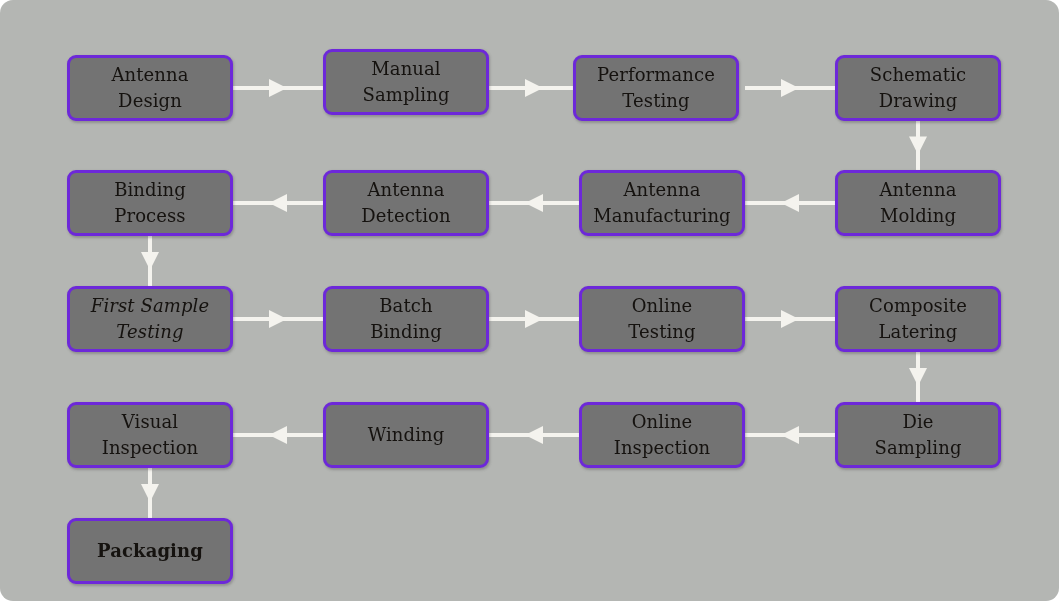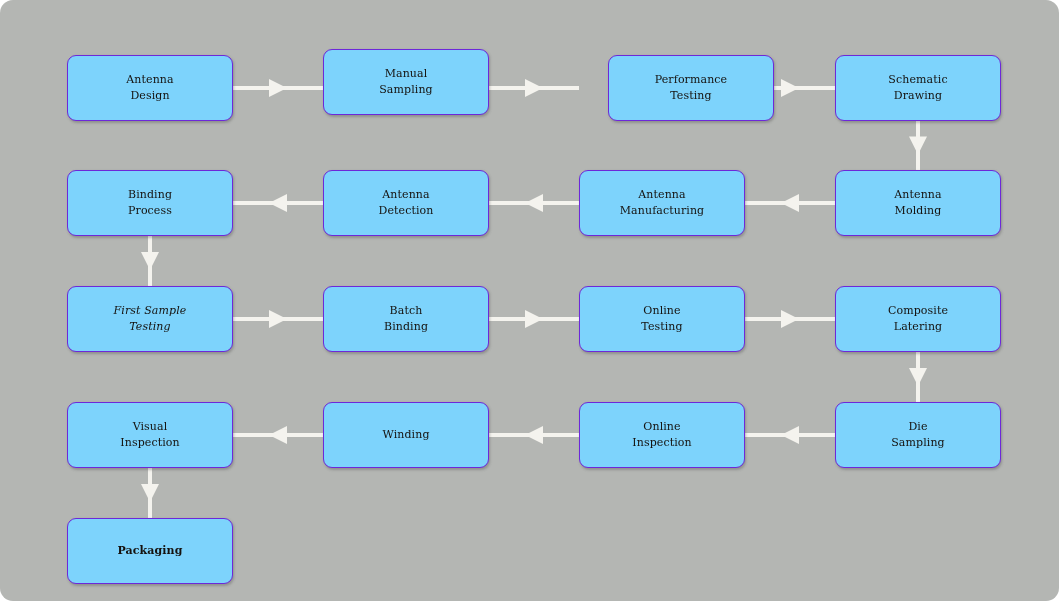--- a/index.html
+++ b/index.html
@@ -12,29 +12,29 @@
     width: 1059px;
     height: 601px;
     background: #b4b6b3;
     border-radius: 13px;
     overflow: hidden;
     font-family: "DejaVu Serif", "Liberation Serif", serif;
   }
   .node {
     position: absolute;
     box-sizing: border-box;
-    background: #7dd3fc;
-    border: 1px solid #6d28d9;
+    background: #737373;
+    border: 3px solid #6d28d9;
     border-radius: 9px;
     display: flex;
     align-items: center;
     justify-content: center;
     text-align: center;
     color: #15120f;
-    font-size: 11px;
+    font-size: 18px;
     line-height: 1.45;
     letter-spacing: 0.1px;
     box-shadow: 1px 1.5px 2.5px rgba(60,60,60,0.30);
     padding: 0 6px;
   }
   .node-label { display: block; white-space: pre-line; }
   .edge { position: absolute; }
   .edge svg { display: block; overflow: visible; }
 </style>
 </head>
@@ -141,21 +141,21 @@
     </div>
   <div id="node-layer">
       <div class="node" style="left: 67px; top: 55px; width: 166px; height: 66px;">
         <span class="node-label">Antenna
 Design</span>
       </div>
       <div class="node" style="left: 323px; top: 49px; width: 166px; height: 66px;">
         <span class="node-label">Manual
 Sampling</span>
       </div>
-      <div class="node" style="left: 608px; top: 55px; width: 166px; height: 66px;">
+      <div class="node" style="left: 573px; top: 55px; width: 166px; height: 66px;">
         <span class="node-label">Performance
 Testing</span>
       </div>
       <div class="node" style="left: 835px; top: 55px; width: 166px; height: 66px;">
         <span class="node-label">Schematic
 Drawing</span>
       </div>
       <div class="node" style="left: 835px; top: 170px; width: 166px; height: 66px;">
         <span class="node-label">Antenna
 Molding</span>

